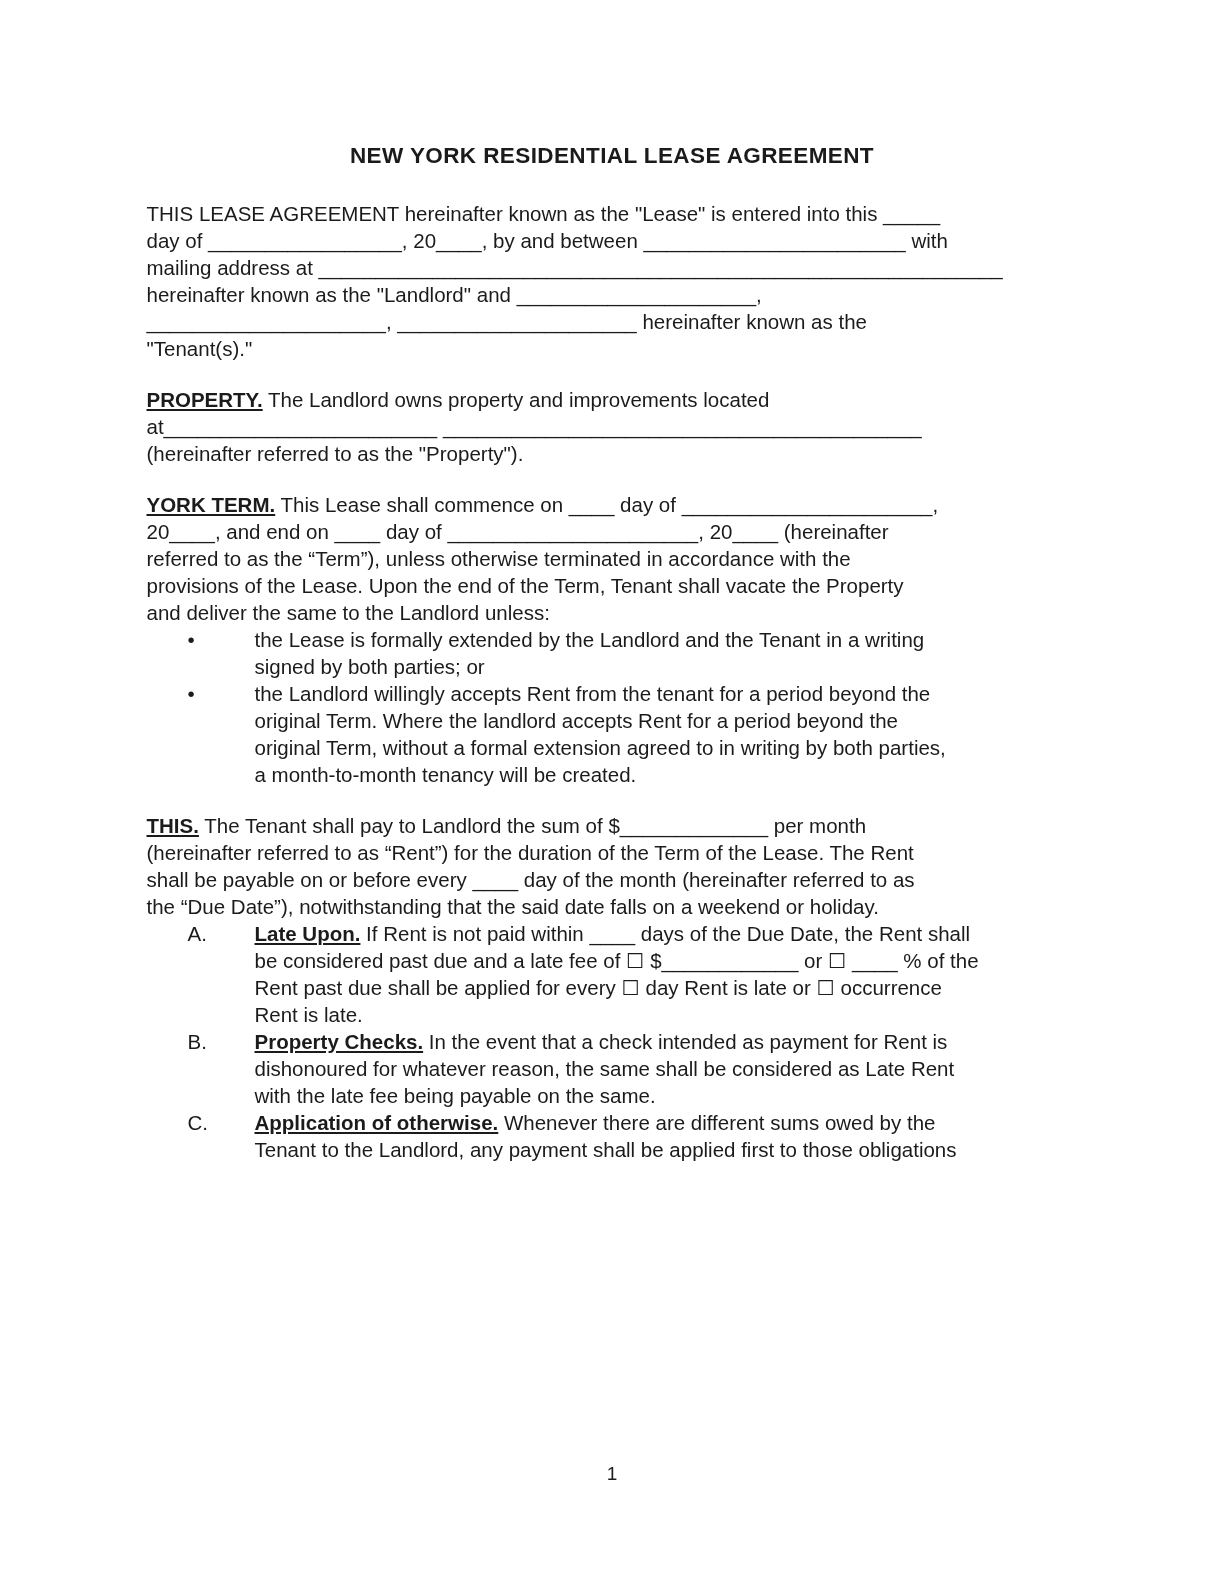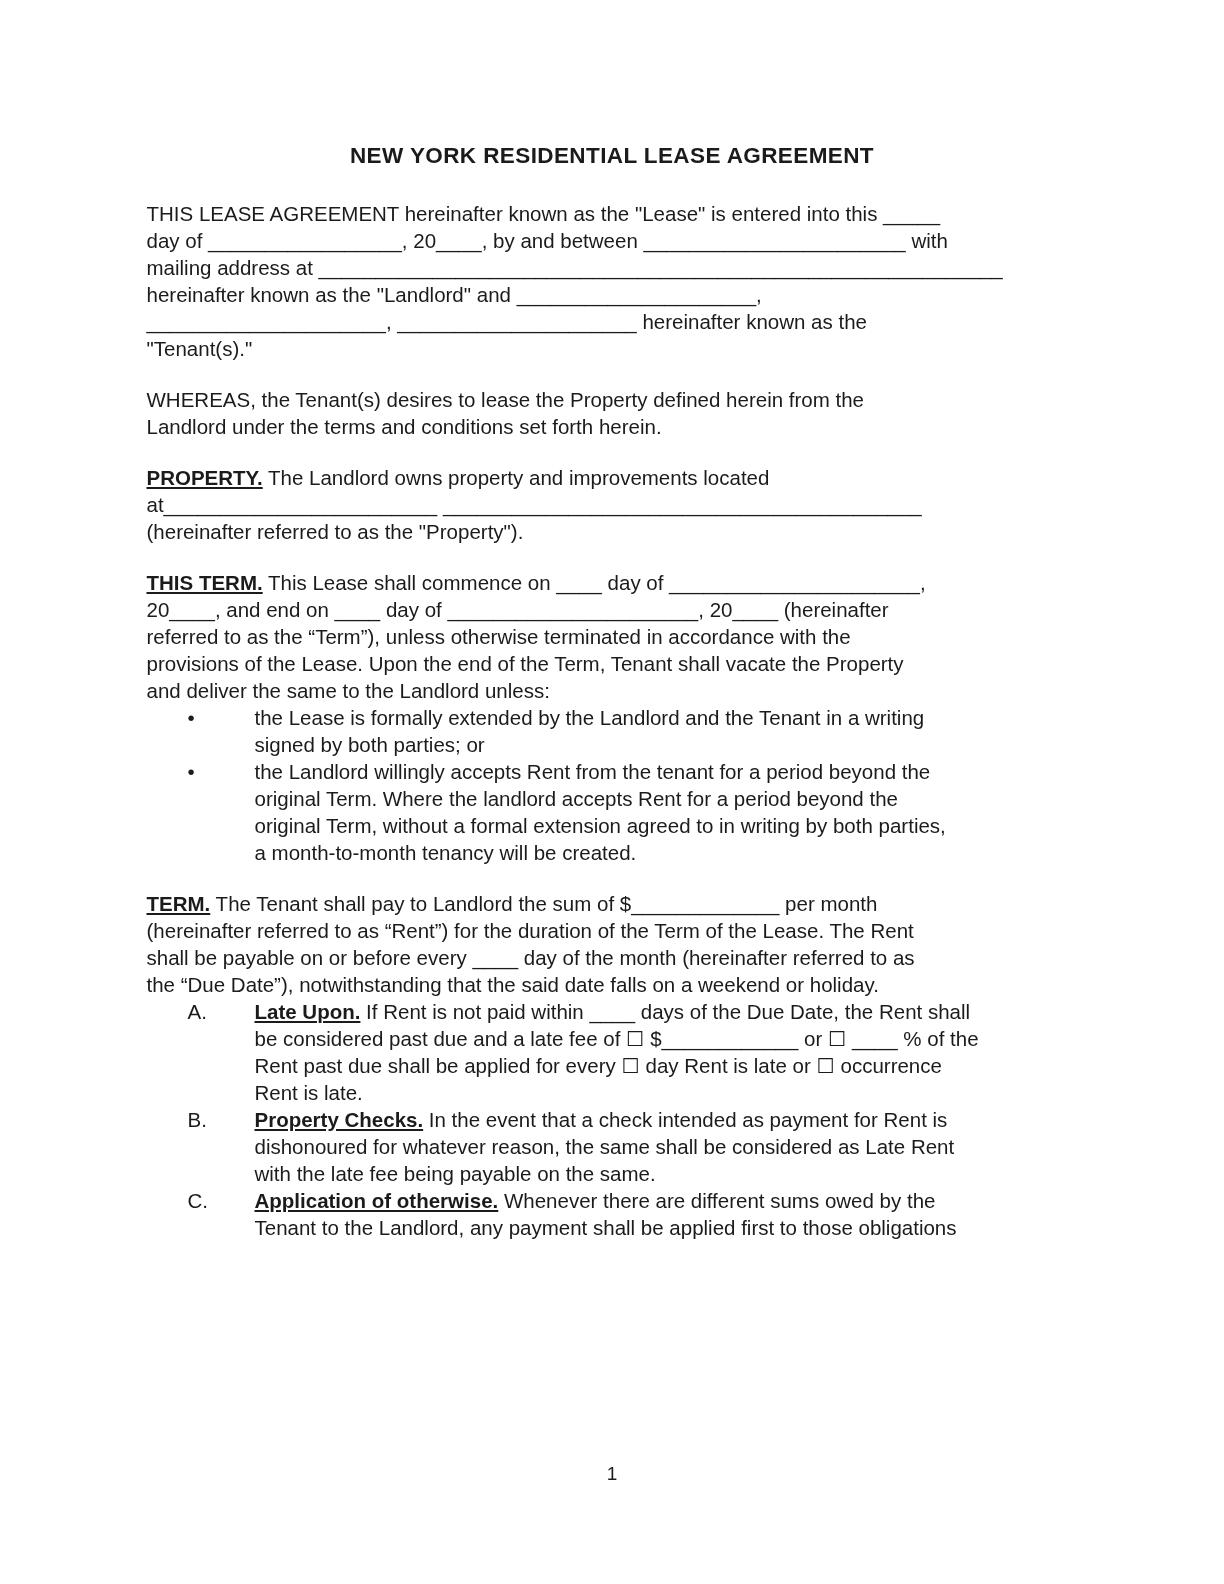--- a/index.html
+++ b/index.html
@@ -77,50 +77,48 @@
   <h1 class="title">NEW YORK RESIDENTIAL LEASE AGREEMENT</h1>
 
   <p class="para"><span>THIS LEASE AGREEMENT hereinafter known as the "Lease" is entered into this _____
 day of _________________,  20____, by and between _______________________ with
 mailing address at ____________________________________________________________
 hereinafter known as the "Landlord" and _____________________,
 _____________________, _____________________ hereinafter known as the
 "Tenant(s)."</span></p>
 
 
-  <p class="para"><span>WHEREAS, the Tenant(s) desires to lease the Property defined herein from the
-Landlord under the terms and conditions set forth herein.</span></p>
 
 
   <p class="para"><span class="b">PROPERTY.</span><span> The Landlord owns property and improvements located
 at________________________ __________________________________________
 (hereinafter referred to as the "Property").</span></p>
 
-  <p class="para tight"><span class="b">THIS TERM.</span><span> This Lease shall commence on ____ day of ______________________,
+  <p class="para tight"><span class="b">YORK TERM.</span><span> This Lease shall commence on ____ day of ______________________,
 20____, and end on ____ day of ______________________,  20____ (hereinafter
 referred to as the “Term”), unless otherwise terminated in accordance with the
 provisions of the Lease. Upon the end of the Term, Tenant shall vacate the Property
 and deliver the same to the Landlord unless:</span></p>
 
   <div class="list after-gap">
     <div class="li">
       <span class="marker">•</span>
       <span class="li-text">the Lease is formally extended by the Landlord and the Tenant in a writing
 signed by both parties; or</span>
     </div>
     <div class="li">
       <span class="marker">•</span>
       <span class="li-text">the Landlord willingly accepts Rent from the tenant for a period beyond the
 original Term. Where the landlord accepts Rent for a period beyond the
 original Term, without a formal extension agreed to in writing by both parties,
 a month-to-month tenancy will be created.</span>
     </div>
   </div>
 
-  <p class="para tight"><span class="b">TERM.</span><span> The Tenant shall pay to Landlord the sum of $_____________ per month
+  <p class="para tight"><span class="b">THIS.</span><span> The Tenant shall pay to Landlord the sum of $_____________ per month
 (hereinafter referred to as “Rent”) for the duration of the Term of the Lease. The Rent
 shall be payable on or before every ____ day of the month (hereinafter referred to as
 the “Due Date”), notwithstanding that the said date falls on a weekend or holiday.</span></p>
 
   <div class="list">
     <div class="li">
       <span class="marker">A.</span>
       <span class="li-text"><span class="b">Late Upon.</span><span> If Rent is not paid within ____ days of the Due Date, the Rent shall
 be considered past due and a late fee of ☐ $____________ or ☐ ____ % of the
 Rent past due shall be applied for every ☐ day Rent is late or ☐ occurrence

